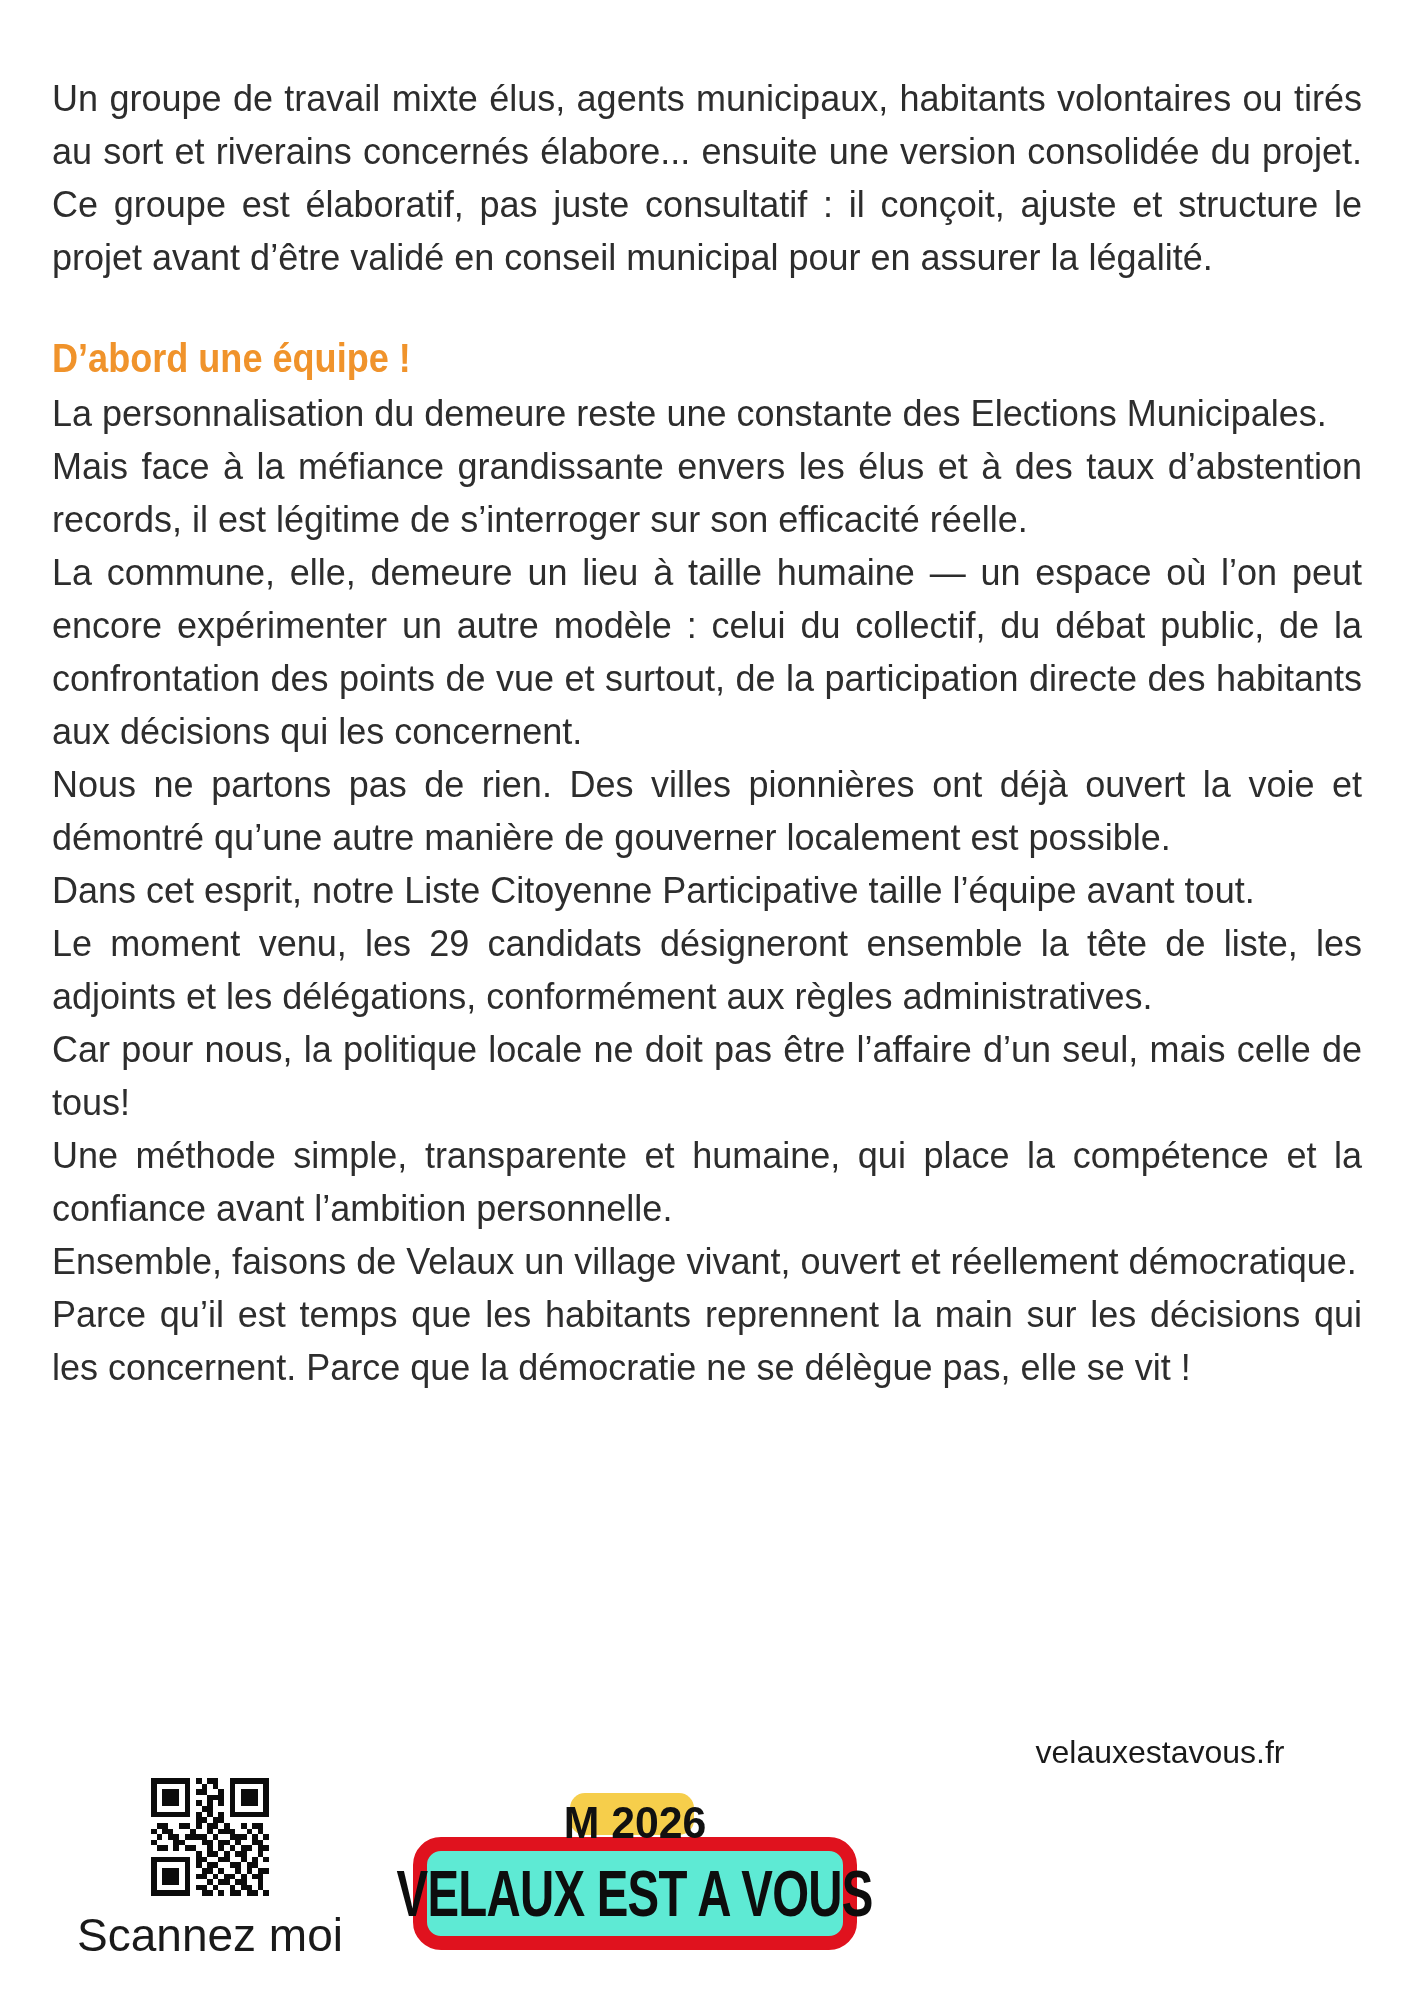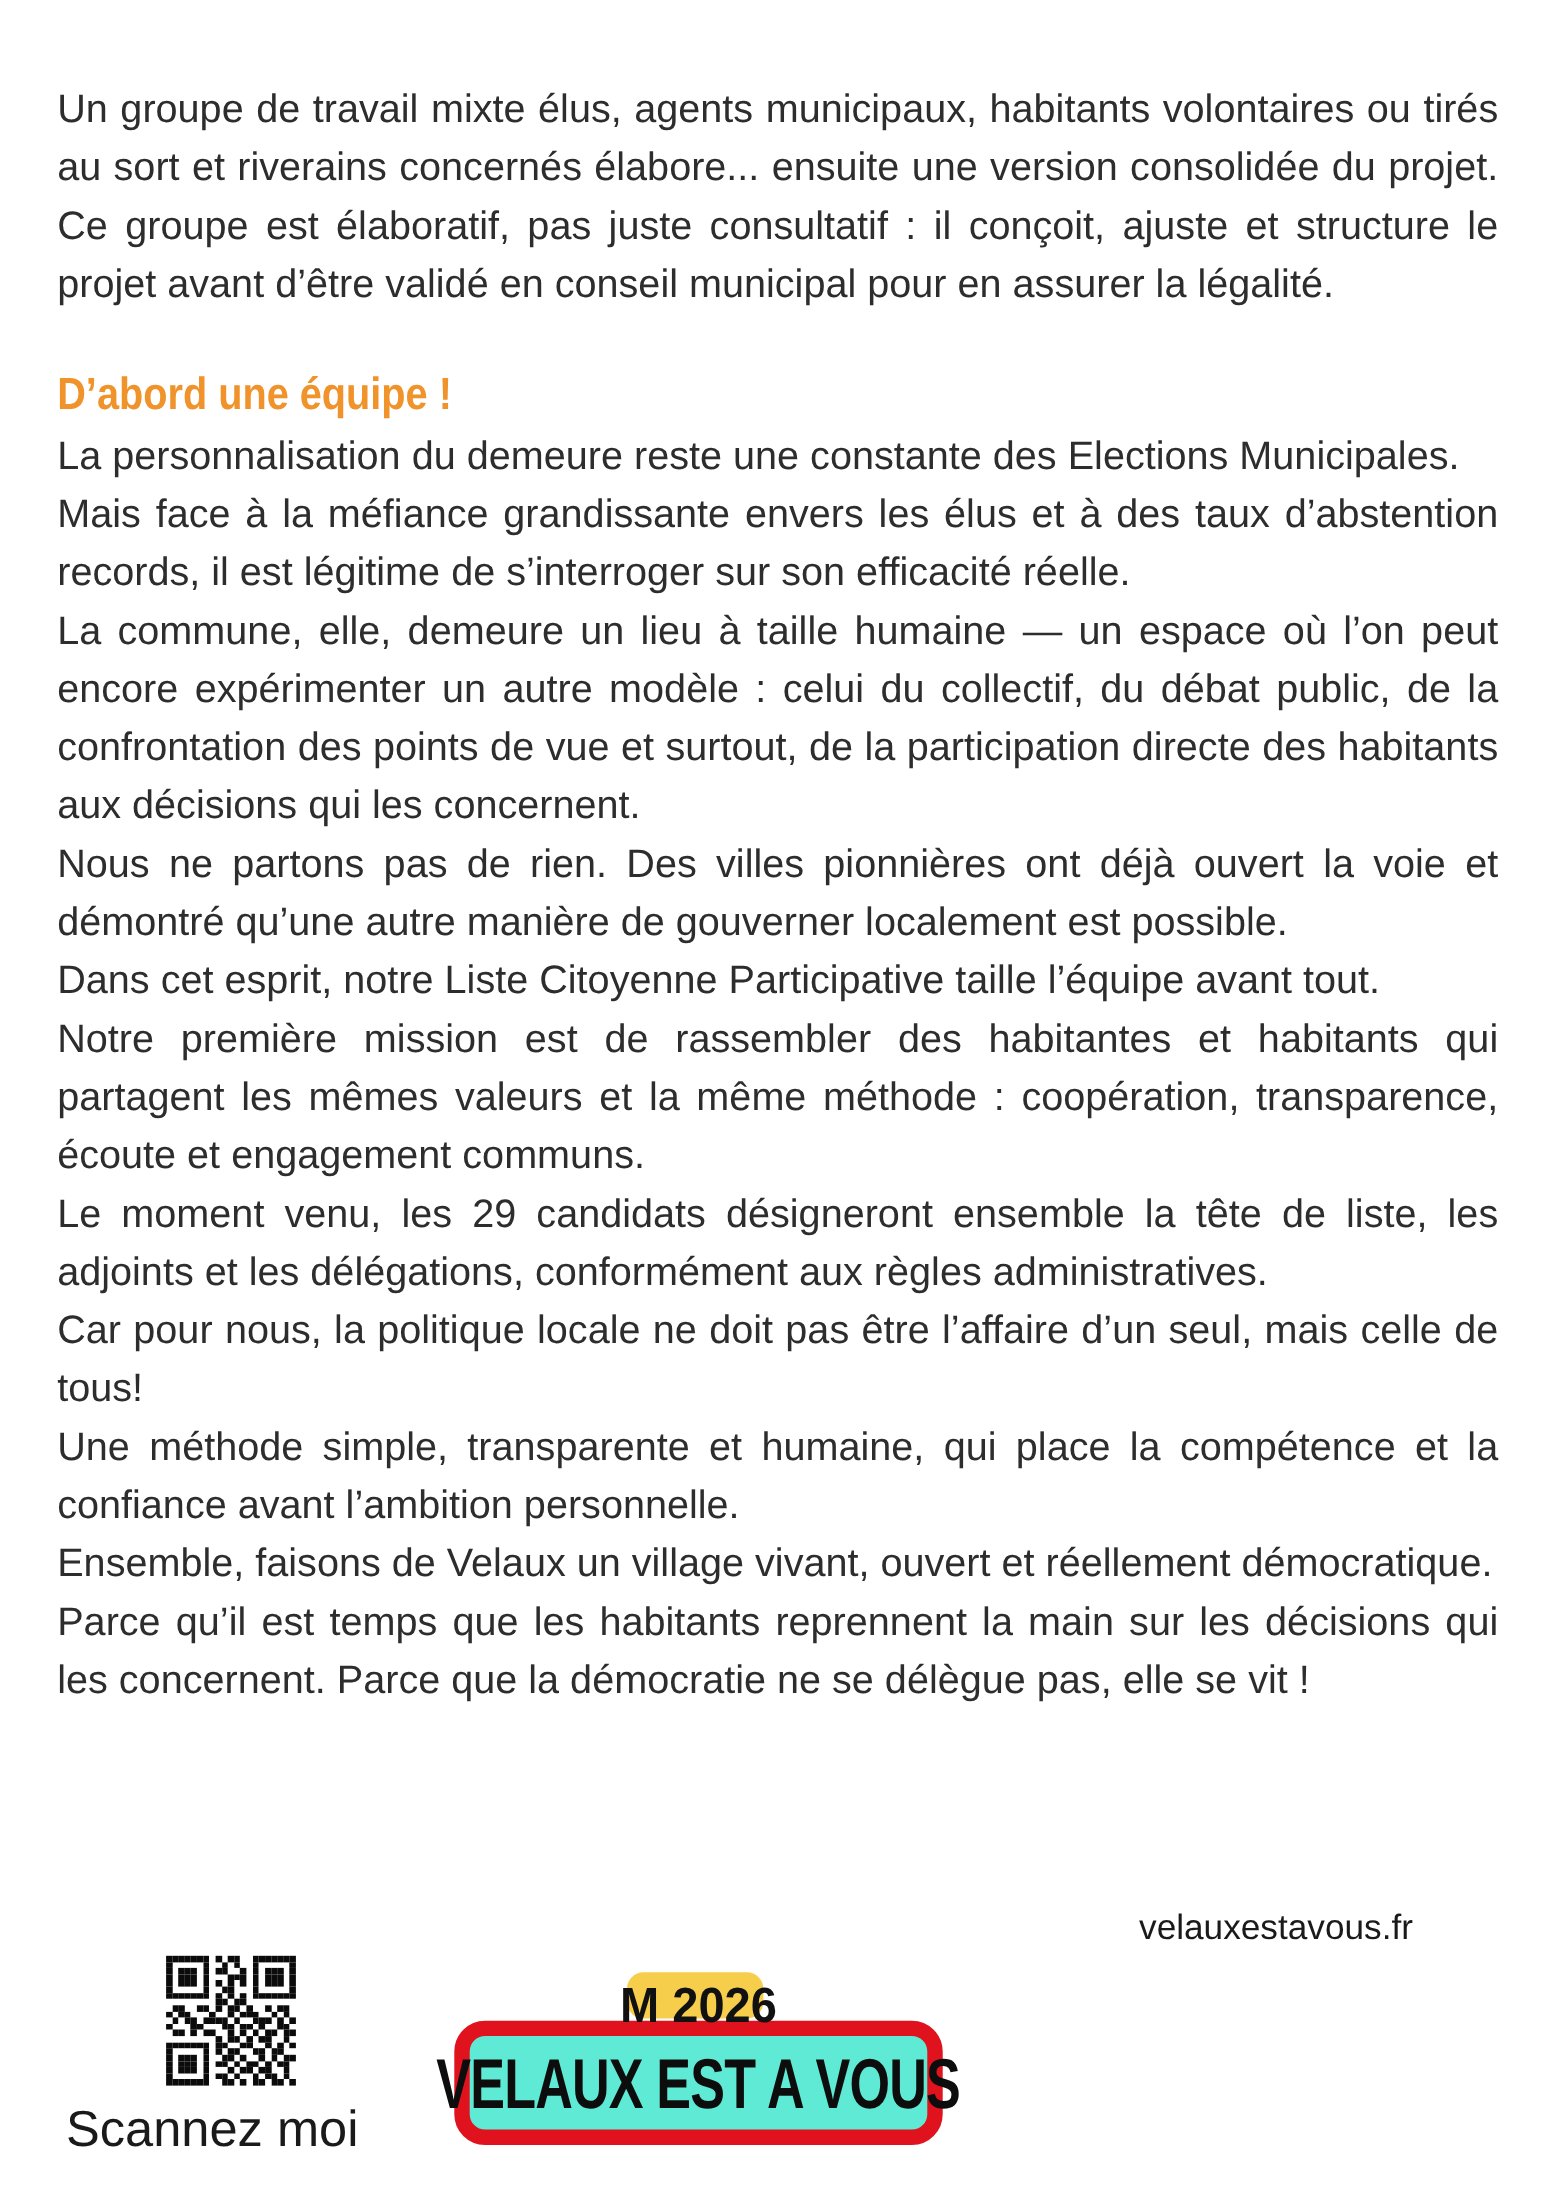--- a/index.html
+++ b/index.html
@@ -29,21 +29,21 @@
     font-weight:800;
     color:#F0932B;
     transform:scaleX(0.88);
     transform-origin:left center;
     white-space:nowrap;
     letter-spacing:0px;
   }
   
   .qr-block{
     position:absolute;left:60px;top:1778px;width:300px;
-    text-align:left;
+    text-align:center;
   }
   .qr{
     display:grid;
     grid-template-columns:repeat(21,1fr);
     grid-template-rows:repeat(21,1fr);
     width:118px;height:118px;
     margin:0 auto;
   }
   .qr span{display:block;}
   .qr span.on{background:#0b0b0b;}
@@ -106,21 +106,20 @@
   <div class="content">
     <p>Un groupe de travail mixte élus, agents municipaux, habitants volontaires ou tirés au sort et riverains concernés élabore... ensuite une version consolidée du projet. Ce groupe est élaboratif, pas juste consultatif : il conçoit, ajuste et structure le projet avant d’être validé en conseil municipal pour en assurer la légalité.</p>
 
     <div class="heading">D’abord une équipe !</div>
 
     <p>La personnalisation du demeure reste une constante des Elections Municipales.</p>
     <p>Mais face à la méfiance grandissante envers les élus et à des taux d’abstention records, il est légitime de s’interroger sur son efficacité réelle.</p>
     <p>La commune, elle, demeure un lieu à taille humaine — un espace où l’on peut encore expérimenter un autre modèle : celui du collectif, du débat public, de la confrontation des points de vue et surtout, de la participation directe des habitants aux décisions qui les concernent.</p>
     <p>Nous ne partons pas de rien. Des villes pionnières ont déjà ouvert la voie et démontré qu’une autre manière de gouverner localement est possible.</p>
     <p>Dans cet esprit, notre Liste Citoyenne Participative taille l’équipe avant tout.</p>
-    <p>Notre première mission est de rassembler des habitantes et habitants qui partagent les mêmes valeurs et la même méthode : coopération, transparence, écoute et engagement communs.</p>
     <p>Le moment venu, les 29 candidats désigneront ensemble la tête de liste, les adjoints et les délégations, conformément aux règles administratives.</p>
     <p>Car pour nous, la politique locale ne doit pas être l’affaire d’un seul, mais celle de tous!</p>
     <p>Une méthode simple, transparente et humaine, qui place la compétence et la confiance avant l’ambition personnelle.</p>
     <p>Ensemble, faisons de Velaux un village vivant, ouvert et réellement démocratique.</p>
     <p>Parce qu’il est temps que les habitants reprennent la main sur les décisions qui les concernent. Parce que la démocratie ne se délègue pas, elle se vit !</p>
   </div>
 
   <div class="qr-block">
     <div class="qr">
         <span class="on"></span>

